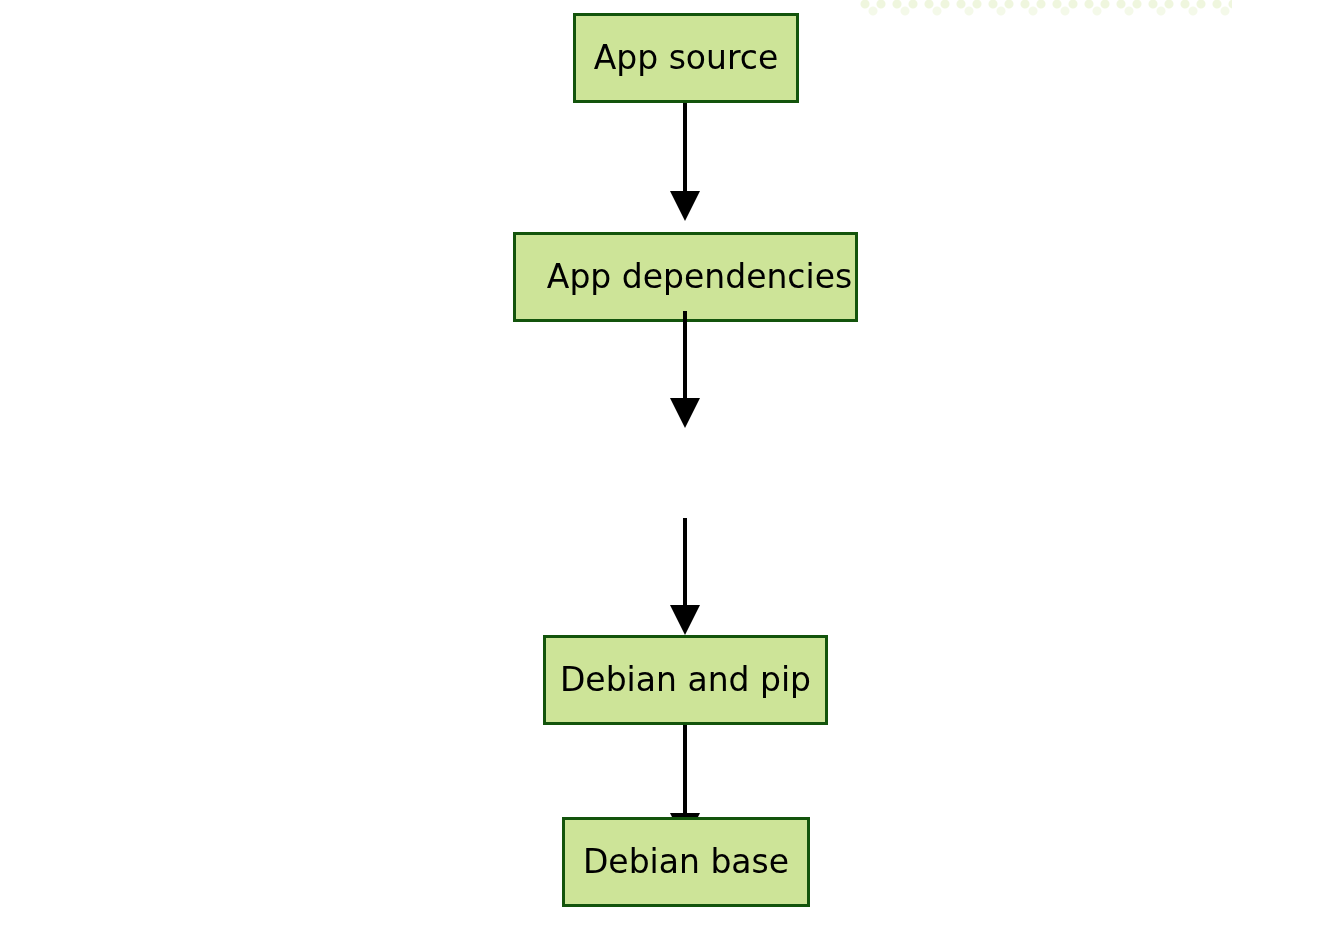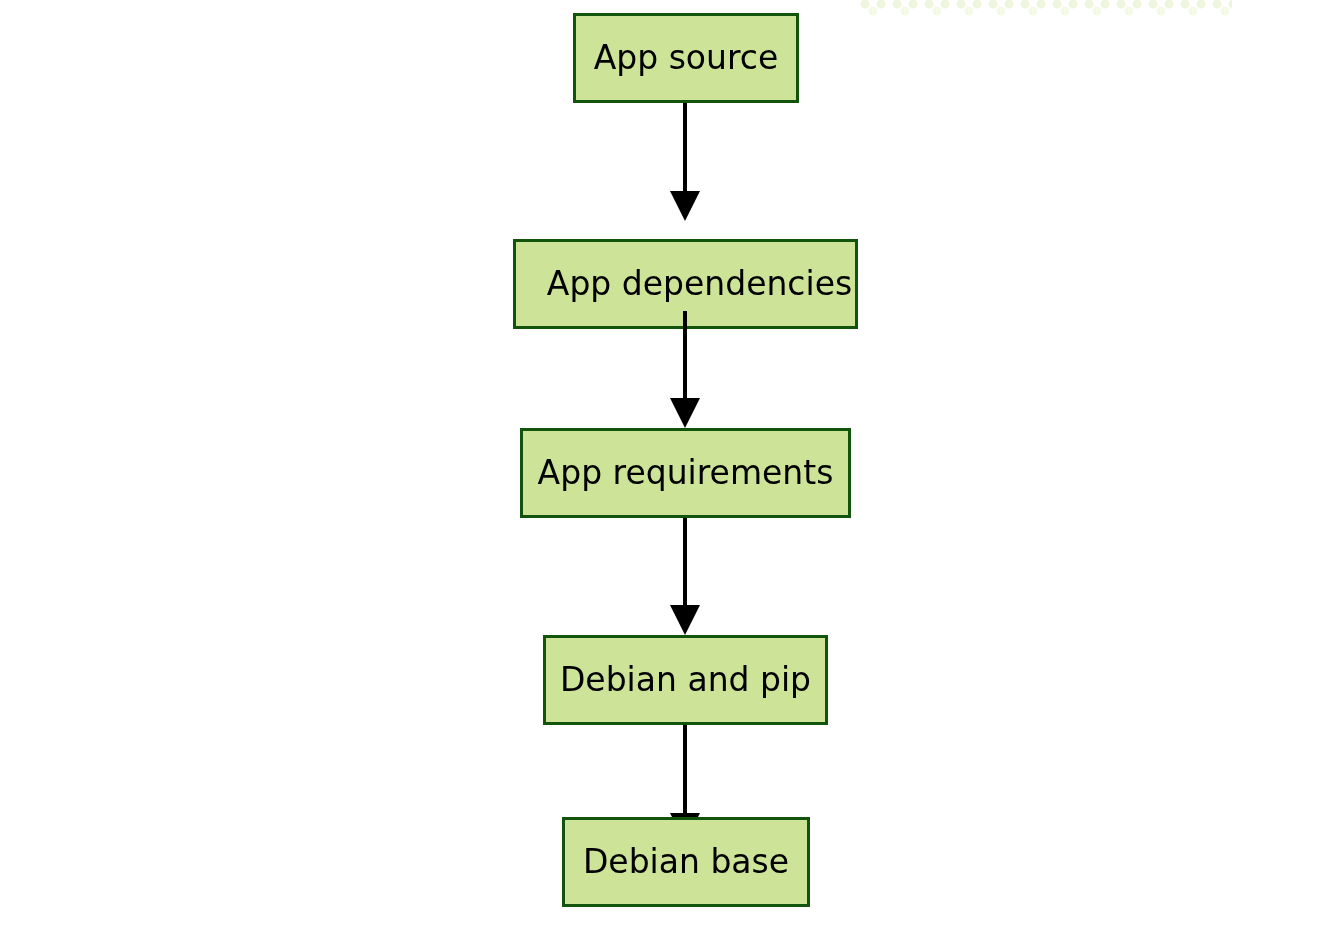--- a/index.html
+++ b/index.html
@@ -39,21 +39,21 @@
     align-items: center;
     justify-content: center;
   }
   .node .label {
     font-size: 33px;
     line-height: 1.1;
     color: var(--node-text, #000000);
     white-space: nowrap;
   }
   .n0 { left: 573px; top: 13px;  width: 226px; height: 90px; }
-  .n1 { left: 513px; top: 239px; width: 345px; height: 90px; padding-left: 28px; }
+  .n1 { left: 513px; top: 232px; width: 345px; height: 90px; padding-left: 28px; }
   .n2 { left: 520px; top: 428px; width: 331px; height: 90px; }
   .n3 { left: 543px; top: 635px; width: 285px; height: 90px; }
   .n4 { left: 562px; top: 817px; width: 248px; height: 90px; }
 
   .arrow {
     position: absolute;
     left: 670px;
     width: 30px;
     display: flex;
     flex-direction: column;
@@ -94,23 +94,20 @@
 
   <div class="node n1">
     <span class="label">App dependencies</span>
   </div>
 
   <div class="arrow a1">
     <div class="shaft"></div>
     <div class="head"></div>
   </div>
 
-  <div class="node n2">
-    <span class="label">App requirements</span>
-  </div>
 
   <div class="arrow a2">
     <div class="shaft"></div>
     <div class="head"></div>
   </div>
 
   <div class="node n3">
     <span class="label">Debian and pip</span>
   </div>
 

